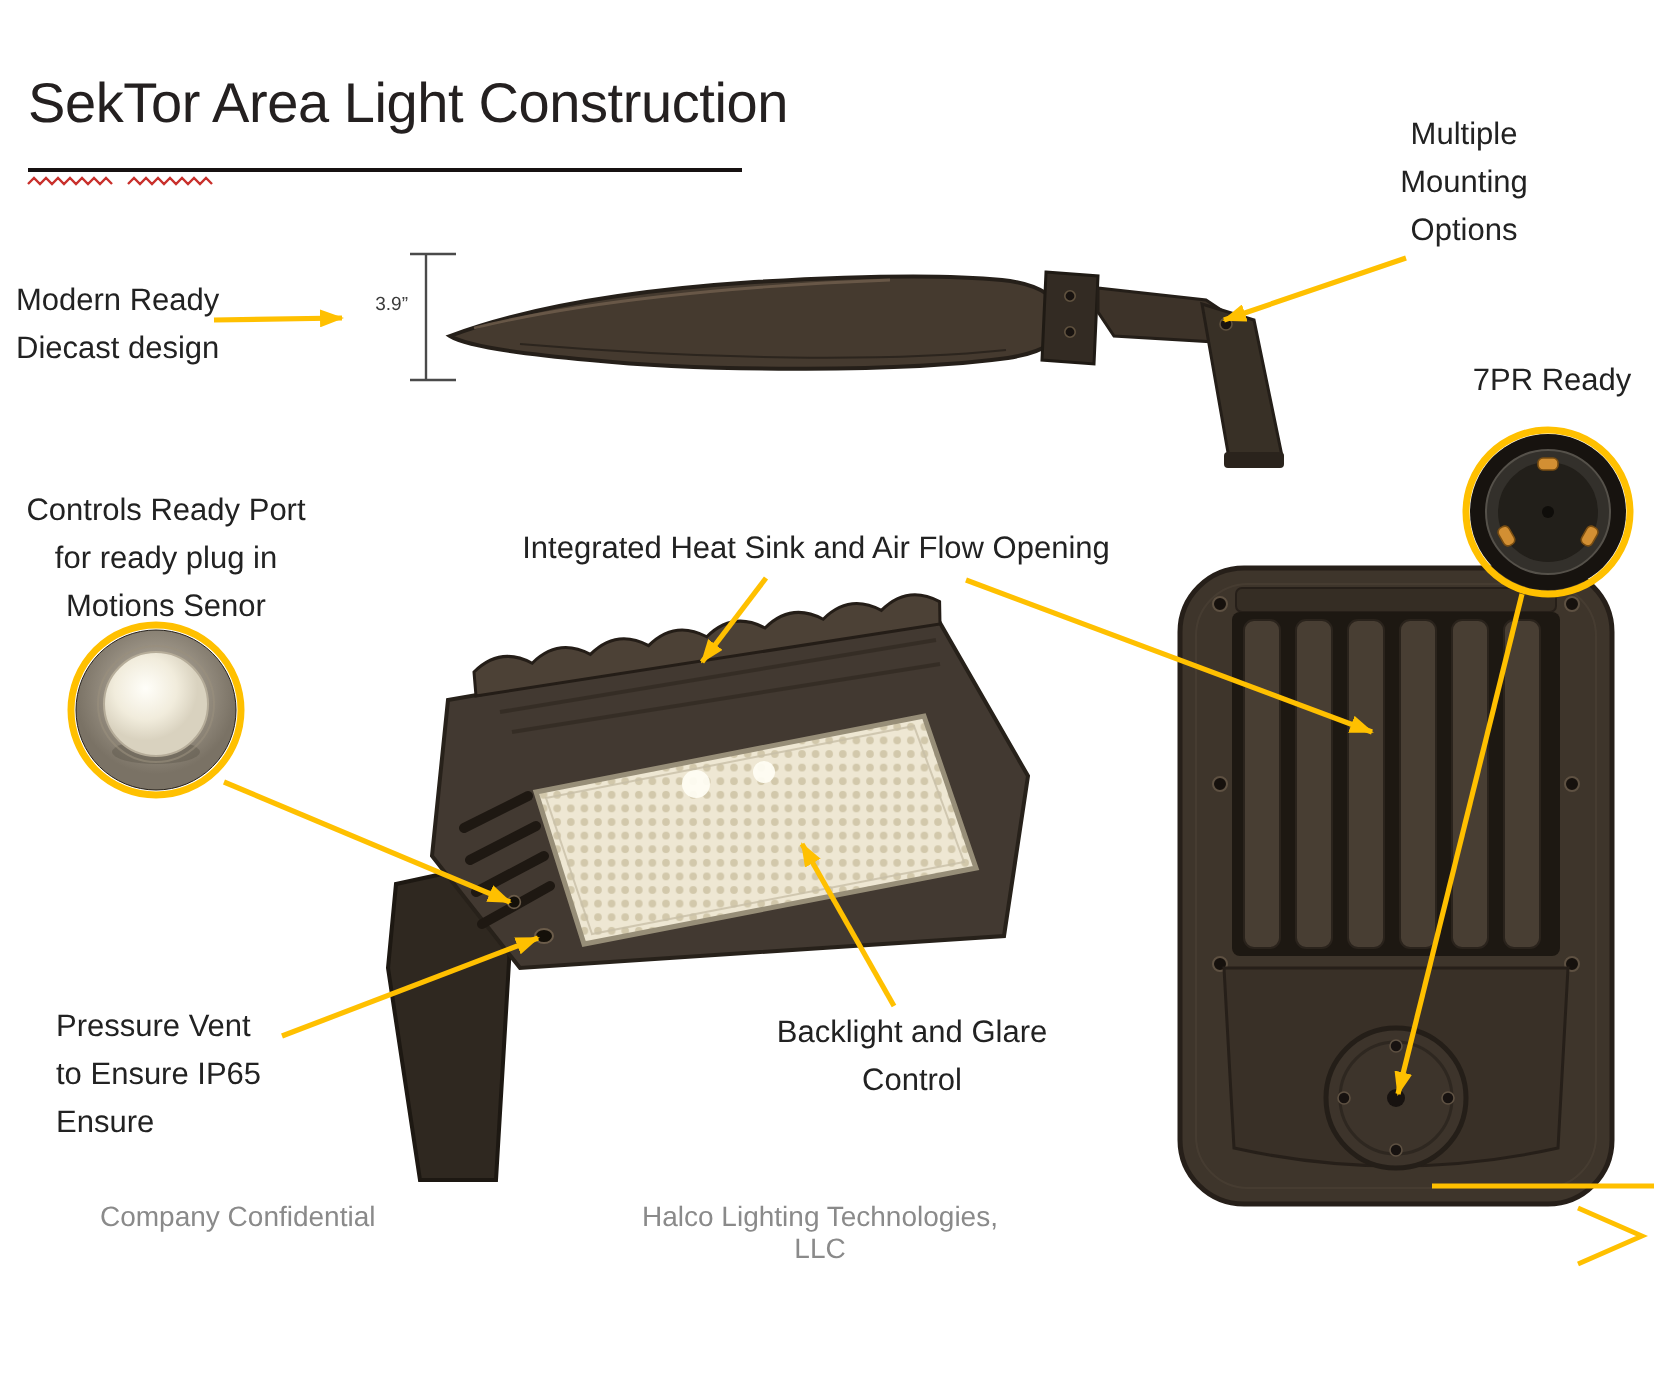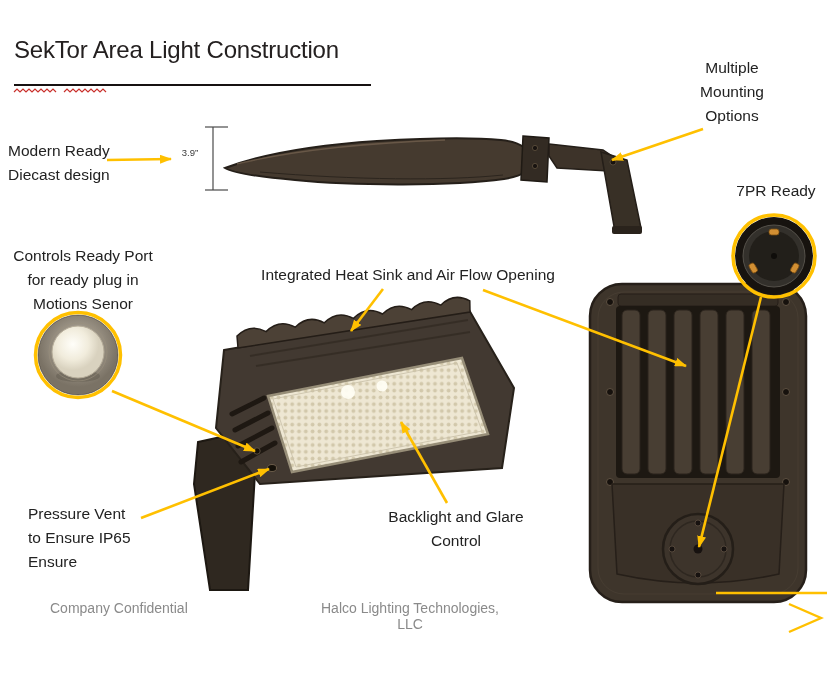--- a/index.html
+++ b/index.html
@@ -4,22 +4,22 @@
 <style>
   *{margin:0;padding:0;box-sizing:border-box}
   html,body{width:827px;height:687px;background:#ffffff;overflow:hidden;
     font-family:"Liberation Sans",sans-serif;position:relative;color:#222}
   .illustration{position:absolute;z-index:1}
   #arrow-overlay{position:absolute;left:0;top:0;z-index:4;pointer-events:none}
   .inset{position:absolute;z-index:5}
   .callout{position:absolute;z-index:6;color:#222222;font-size:15.5px;line-height:24px}
   .callout div{white-space:nowrap}
   .center{text-align:center}
-  .right{text-align:center}
-  #slide-title{position:absolute;left:14px;top:36px;z-index:6;font-size:24px;
+  .right{text-align:right}
+  #slide-title{position:absolute;left:14px;top:36px;z-index:6;font-size:28px;
     font-weight:400;color:#242020;letter-spacing:-0.2px;white-space:nowrap}
   #title-rule{position:absolute;left:14px;top:84px;width:357px;height:2px;
     background:#171111;z-index:6}
   .dim-label{position:absolute;z-index:6;font-size:9.5px;color:#3a3a3a}
   .footer{position:absolute;z-index:6;font-size:14px;color:#8a8a8a}
 </style>
 </head>
 <body>
 
 <h1 id="slide-title">SekTor Area Light Construction</h1>

